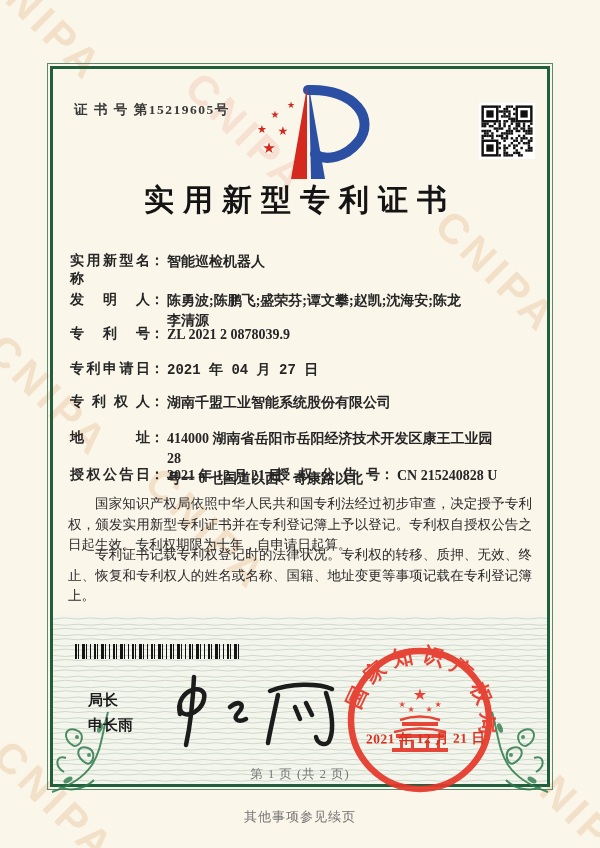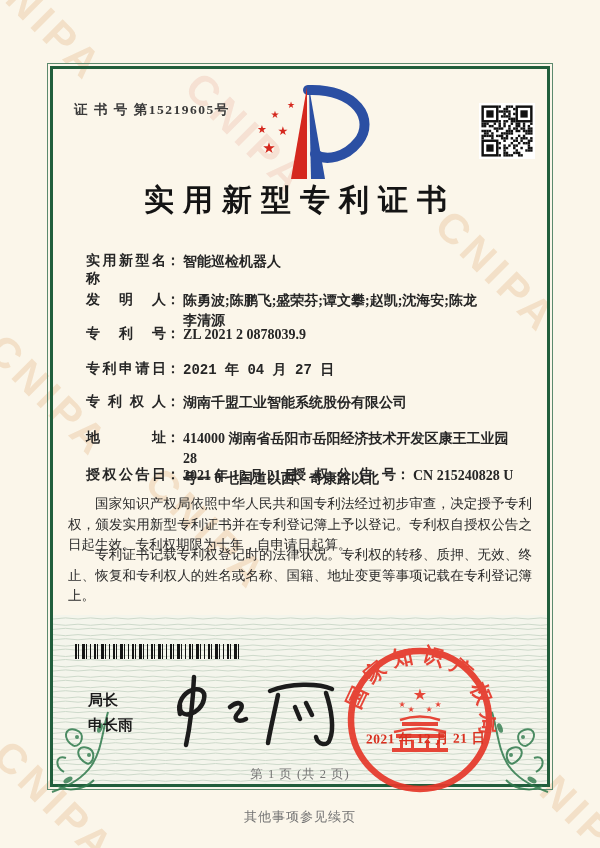--- a/index.html
+++ b/index.html
@@ -18,21 +18,21 @@
   .waves{position:absolute;left:53px;top:615px;width:494px;height:173px;overflow:hidden;
          background:#f4f5ec;}
   
   .certno{position:absolute;left:74px;top:101px;font-size:13.5px;letter-spacing:1.5px;
           font-weight:600;color:#3a3a3a;}
   .qr{position:absolute;left:479px;top:103px;width:56px;height:56px;}
   .logo{position:absolute;left:246px;top:84px;width:135px;height:98px;}
   .title{position:absolute;left:0;top:180px;width:100%;text-align:center;
          font-size:30px;font-weight:bold;letter-spacing:9px;color:#141414;}
   
-  .row{position:absolute;left:86px;font-size:14px;font-weight:600;color:#262626;}
+  .row{position:absolute;left:70px;font-size:14px;font-weight:600;color:#262626;}
   .lbl{display:inline-block;width:80px;text-align:justify;text-align-last:justify;
        vertical-align:top;}
   .lbl2{display:inline-block;width:104px;text-align:justify;text-align-last:justify;
         vertical-align:top;}
   .colon{vertical-align:top;}
   .val{display:inline-block;margin-left:3px;white-space:pre-line;vertical-align:top;
        max-width:335px;line-height:20px;}
   
   .para{position:absolute;left:68px;width:464px;font-size:13.5px;line-height:20.5px;
         color:#2a2a2a;text-indent:2em;text-align:justify;}

